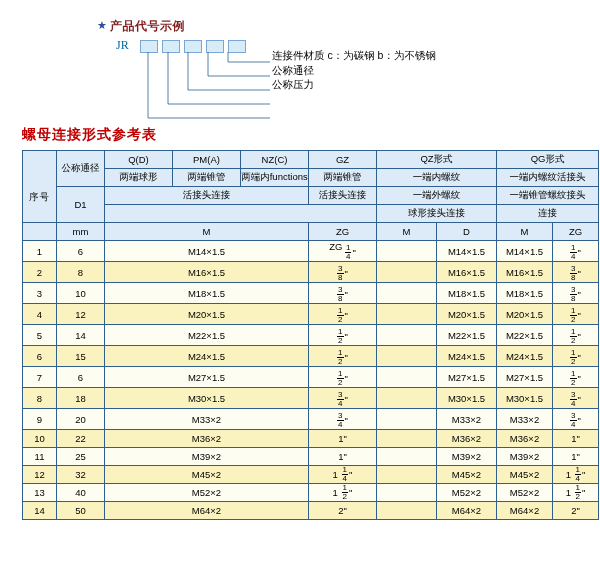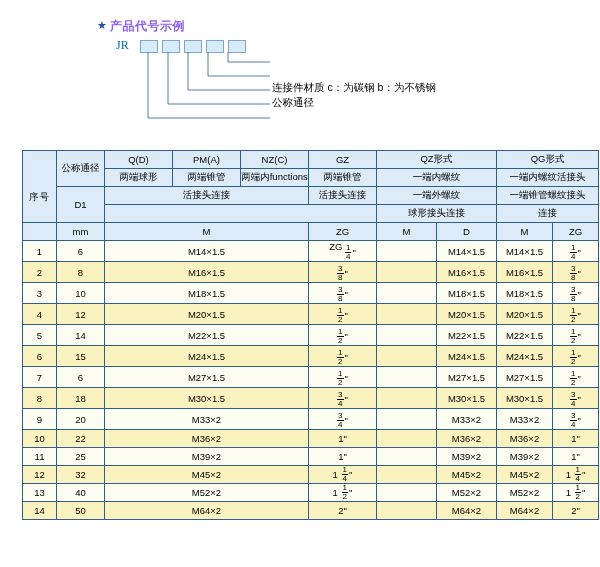--- a/index.html
+++ b/index.html
@@ -9,38 +9,38 @@
     font-family:"Liberation Sans","DejaVu Sans",sans-serif;
     font-size:11px;color:#000;
     overflow:hidden;
   }
   .page{position:relative;width:600px;height:567px;}
 
   
   .diagram{position:relative;height:120px;}
   .legend-title{
     position:absolute;left:110px;top:18px;
-    font-size:12px;font-weight:bold;color:#8b5cf6;
+    font-size:12px;font-weight:bold;color:#7f1d1d;
     letter-spacing:.5px;
   }
   .star{
     position:absolute;left:97px;top:19px;color:#2b4fa2;font-size:11px;
   }
   .code{
     position:absolute;left:116px;top:38px;
     font-size:12px;color:#0369a1;font-family:"Liberation Serif",serif;
   }
   .boxrow{position:absolute;left:140px;top:40px;display:flex;gap:4px;}
   .boxrow span{
     display:block;width:16px;height:11px;
     border:1px solid #7ba7d7;background:#d8ecf8;
   }
   
   .leadsvg{position:absolute;left:0;top:0;width:600px;height:120px;}
-  .labels{position:absolute;left:272px;top:48px;line-height:14.5px;font-size:10.5px;margin-top:32px;}
+  .labels{position:absolute;left:272px;top:48px;line-height:14.5px;font-size:10.5px;}
   .labels div{white-space:nowrap;}
 
   
   .sec-title{
     position:absolute;left:22px;top:126px;
     font-size:14px;font-weight:bold;color:#c00000;
     letter-spacing:1px;
   }
 
   
@@ -99,23 +99,25 @@
         <path d="M168,52 L168,104 L270,104"></path>
         <path d="M188,52 L188,90  L270,90"></path>
         <path d="M208,52 L208,76  L270,76"></path>
         <path d="M228,52 L228,62  L270,62"></path>
       </g>
     </svg>
 
     <div class="labels">
       <div>连接件材质  c：为碳钢  b：为不锈钢</div>
       <div>公称通径</div>
+      <div>公称压力</div>
     </div>
   </div>
 
+  <div class="sec-title">螺母连接形式参考表</div>
 
   <table>
     <colgroup>
       <col style="width:34px">
       <col style="width:48px">
       <col style="width:68px">
       <col style="width:68px">
       <col style="width:68px">
       <col style="width:68px">
       <col style="width:60px">

